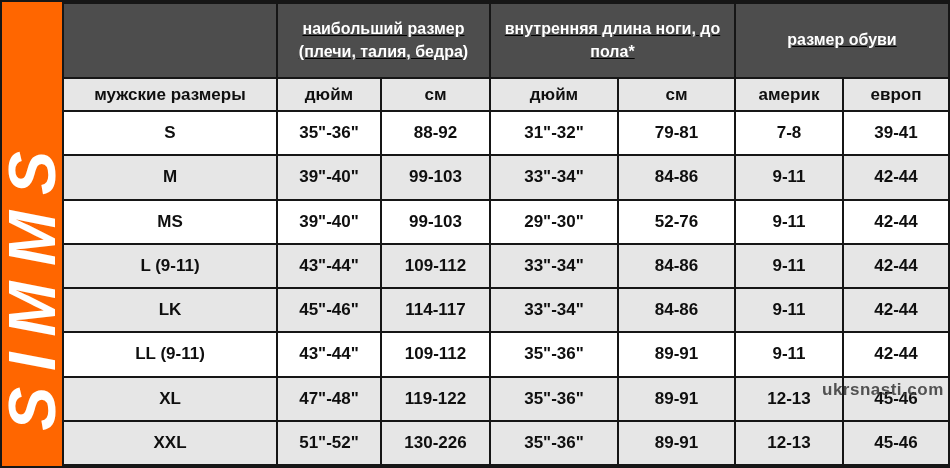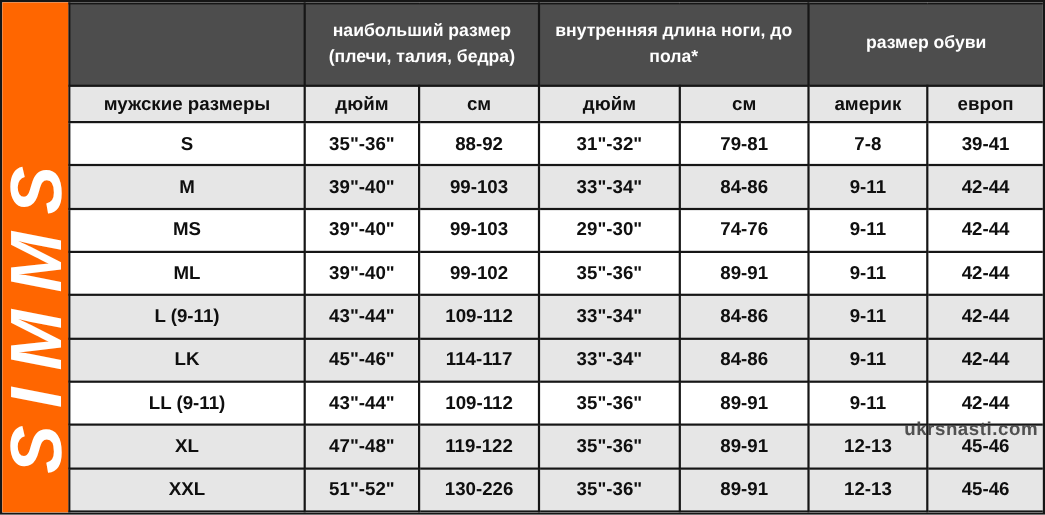--- a/index.html
+++ b/index.html
@@ -45,21 +45,21 @@
     width: 886px;
     height: 464px;
   }
   table.size-table th,
   table.size-table td {
     border: 2px solid #161616;
     text-align: center;
     vertical-align: middle;
   }
 
-  tr.group-row { height: 75px; }
+  tr.group-row { height: 75px; text-decoration: underline; }
   tr.group-row th {
     background: #4d4d4d;
     color: #ffffff;
     font-size: 16px;
     font-weight: bold;
     line-height: 1.4;
     padding: 2px 10px;
   }
   tr.sub-row { height: 33px; }
   tr.sub-row th {
@@ -143,30 +143,21 @@
           <td>33"-34"</td>
           <td>84-86</td>
           <td>9-11</td>
           <td>42-44</td>
         </tr>
         <tr>
           <td>MS</td>
           <td>39"-40"</td>
           <td>99-103</td>
           <td>29"-30"</td>
-          <td>74-76</td>
-          <td>9-11</td>
-          <td>42-44</td>
-        </tr>
-        <tr>
-          <td>ML</td>
-          <td>39"-40"</td>
-          <td>99-102</td>
-          <td>35"-36"</td>
-          <td>89-91</td>
+          <td>52-76</td>
           <td>9-11</td>
           <td>42-44</td>
         </tr>
         <tr class="stripe">
           <td>L (9-11)</td>
           <td>43"-44"</td>
           <td>109-112</td>
           <td>33"-34"</td>
           <td>84-86</td>
           <td>9-11</td>

